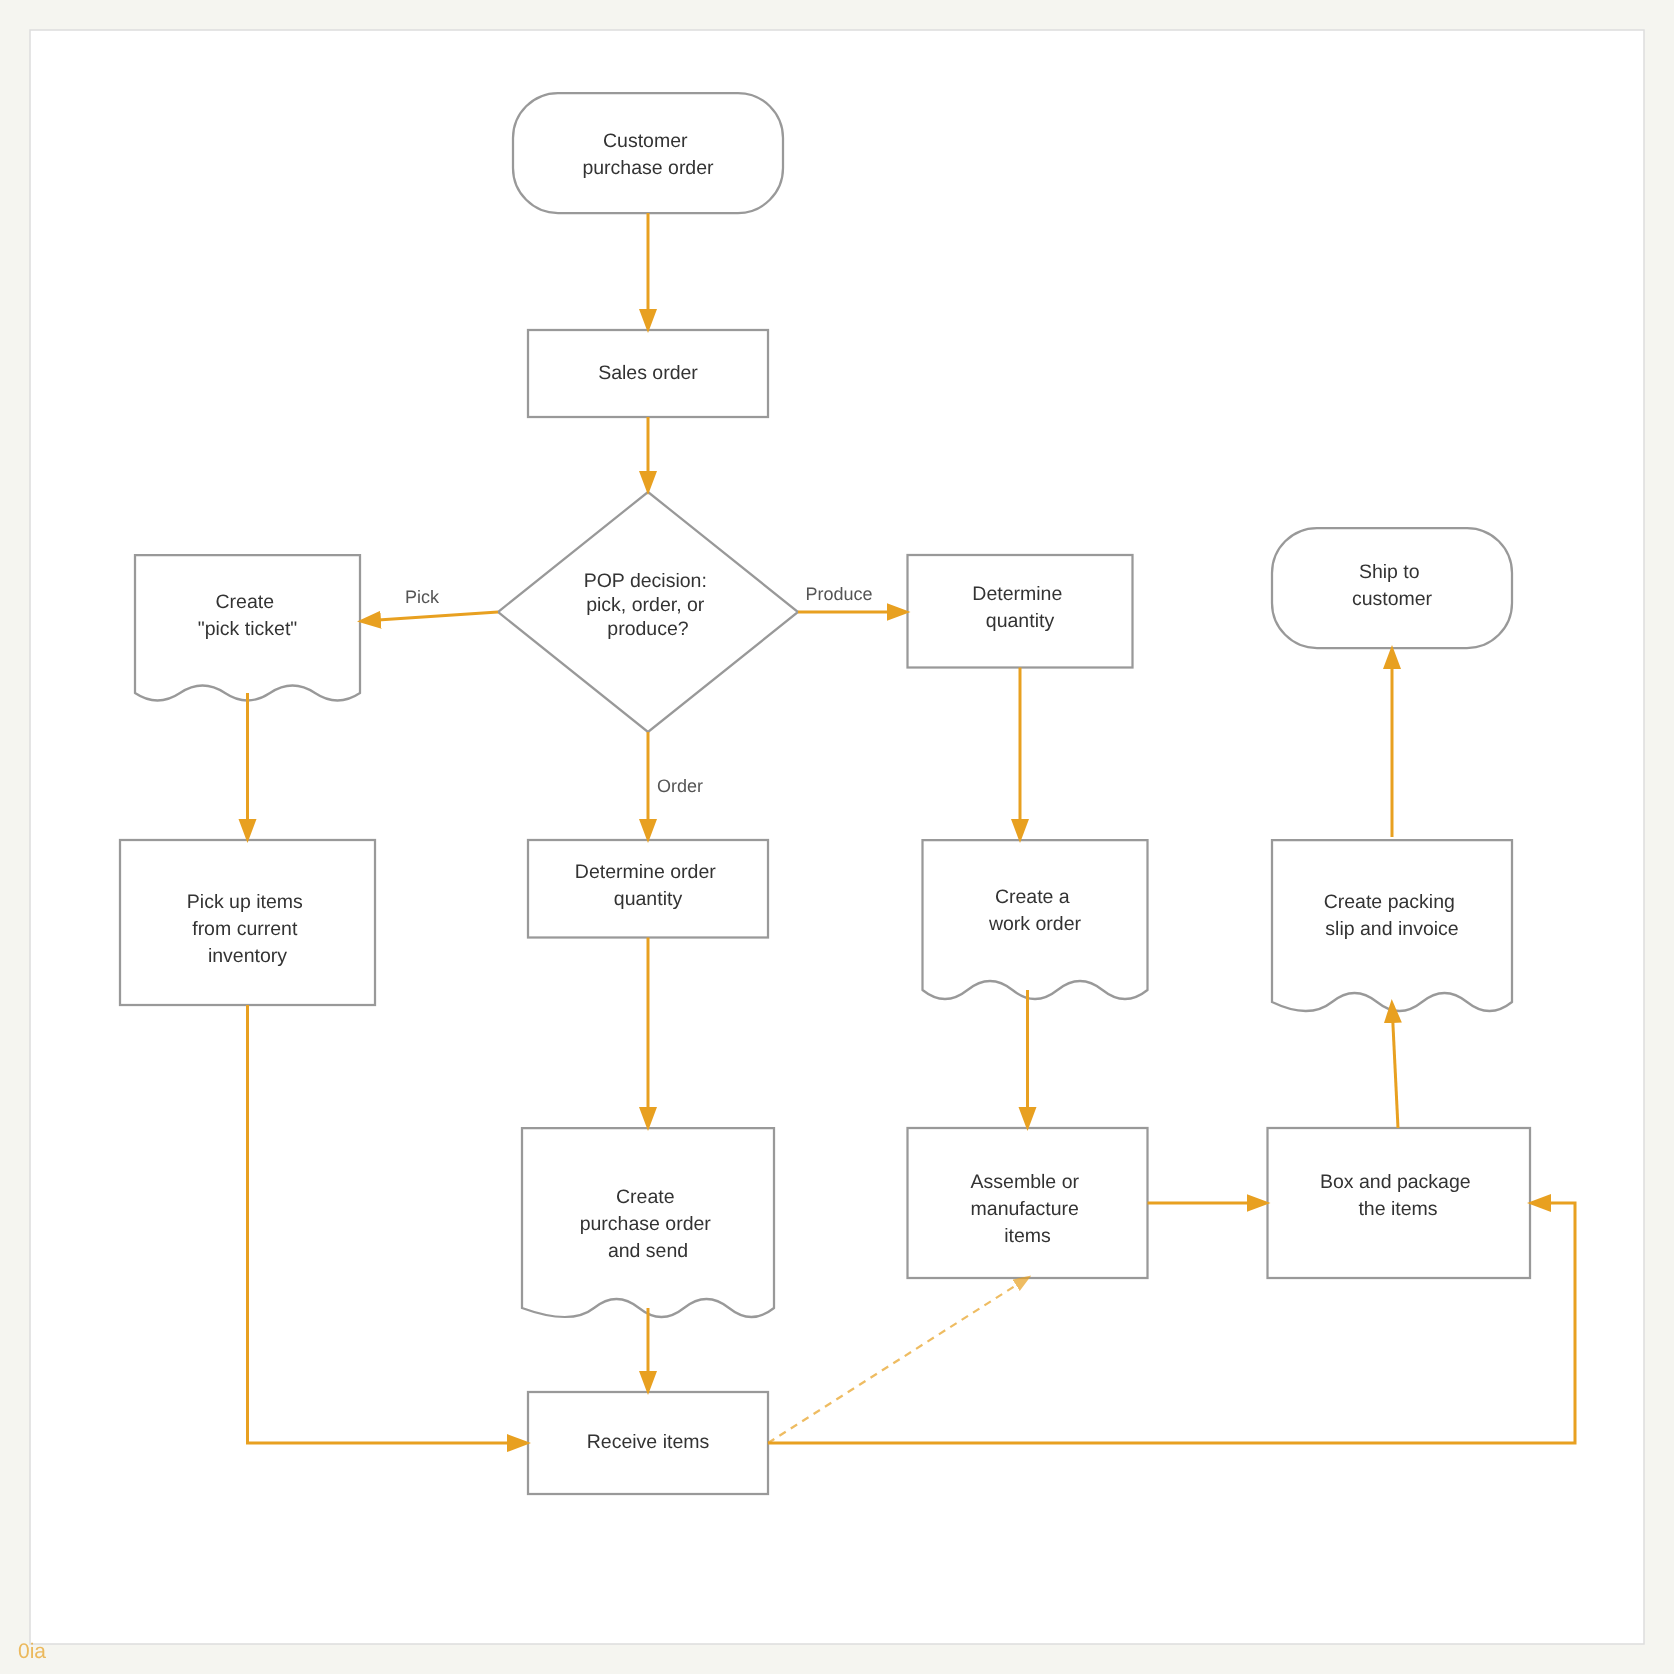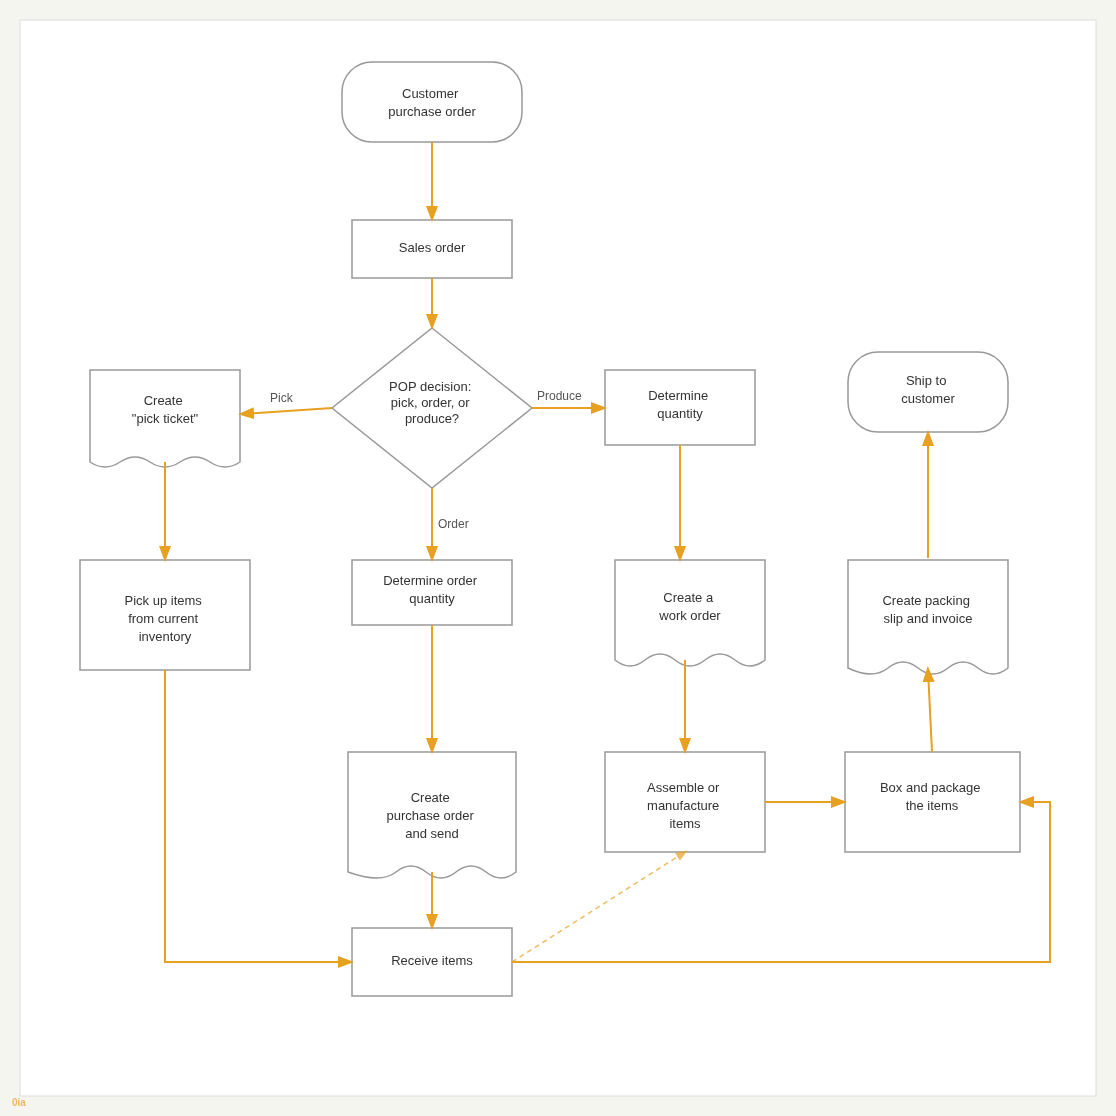--- a/index.html
+++ b/index.html
@@ -30,24 +30,23 @@
       dominant-baseline: middle;
     }
     .arrow-label {
       font-size: 12px;
       fill: #555;
     }
     .watermark {
       position: absolute;
       bottom: 8px;
       left: 12px;
-      font-size: 10px;
+      font-size: 14px;
       color: #e8a020;
       opacity: 0.7;
-      font-weight: bold;
     }
   </style>
 </head>
 <body>
 
 <div id="diagram-container">
   <svg viewBox="0 0 1116 1116" xmlns="http://www.w3.org/2000/svg">
     <defs>
       <marker id="arrowhead" markerWidth="8" markerHeight="8" refX="6" refY="3" orient="auto">
         <polygon points="0 0, 8 3, 0 6" fill="#E8A020"></polygon>

